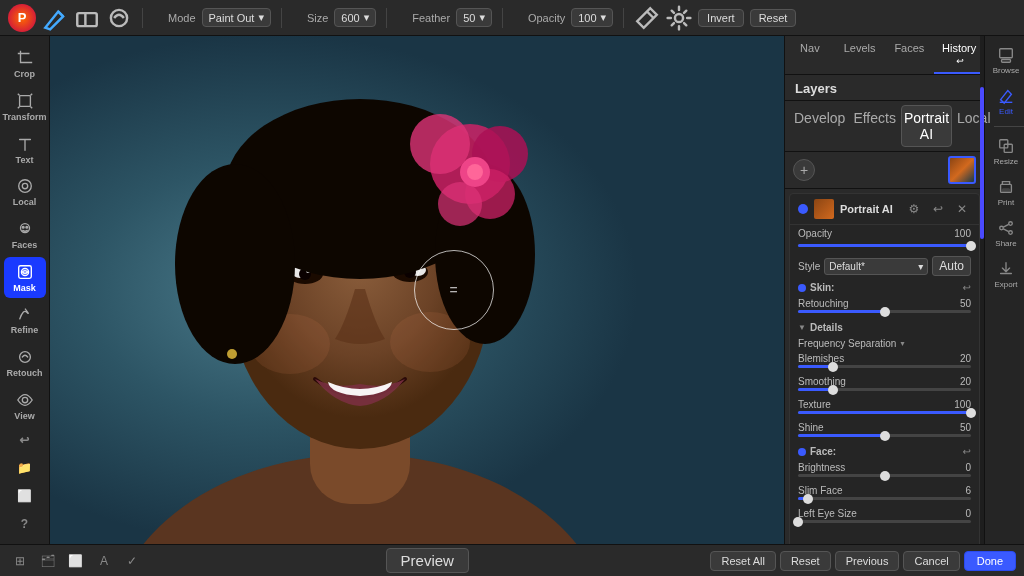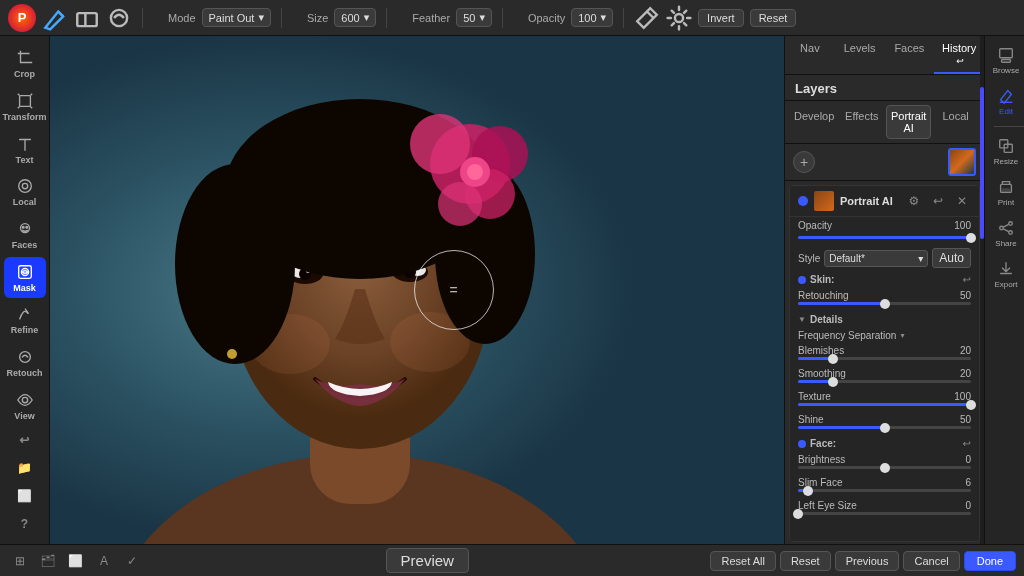--- a/index.html
+++ b/index.html
@@ -171,21 +171,21 @@
     .dev-tabs {
       display: flex;
       padding: 4px 6px;
       gap: 2px;
       border-bottom: 1px solid #111;
     }
     .dtab {
       flex: 1;
       padding: 4px 2px;
       text-align: center;
-      font-size: 11px;
+      font-size: 14px;
       cursor: pointer;
       color: #aaa;
       border-radius: 4px;
       border: 1px solid transparent;
     }
     .dtab.active {
       background: #3a3a3a;
       color: #fff;
       border-color: #555;
     }

